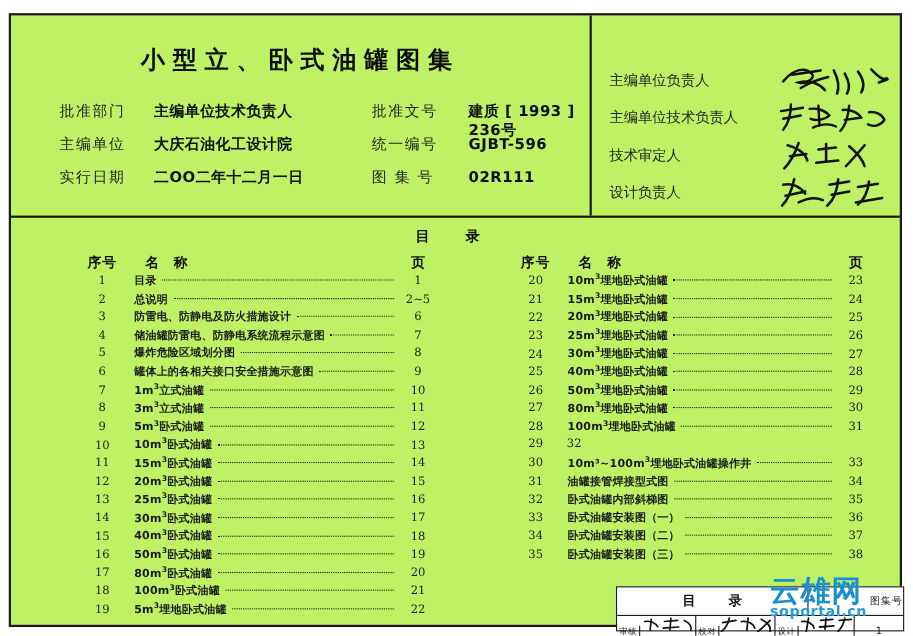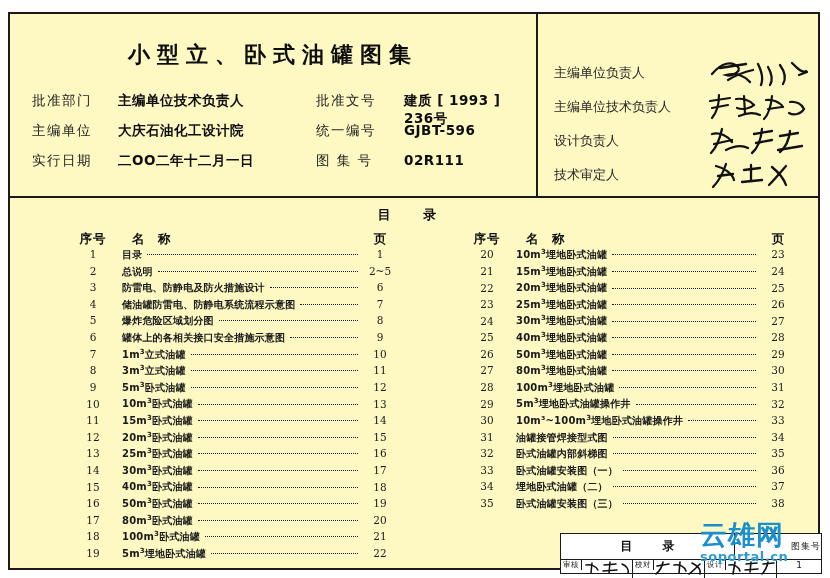--- a/index.html
+++ b/index.html
@@ -18,21 +18,21 @@
 
   
   .page {
     position: absolute;
     left: 8px;
     top: 12px;
     width: 812px;
     height: 558px;
     border: 2px solid #1a1a1a;
     box-sizing: border-box;
-    background: #fef9c3;
+    background: #bef264;
   }
 
   
   .header-band {
     position: absolute;
     left: 0;
     top: 0;
     right: 0;
     height: 184px;
     border-bottom: 2px solid #1a1a1a;
@@ -58,21 +58,21 @@
     font-size: 22px;
     font-weight: bold;
     letter-spacing: 7px;
     margin-top: 26px;
     color: #0d0d0d;
     font-family: "DejaVu Serif", "Liberation Serif", serif;
   }
 
   .meta-grid {
     position: absolute;
-    left: 22px;
+    left: 44px;
     top: 78px;
     right: 12px;
   }
   .meta-row {
     display: flex;
     align-items: baseline;
     height: 30px;
   }
   .meta-label {
     width: 86px;
@@ -279,21 +279,21 @@
     display: flex;
     align-items: center;
     justify-content: flex-end;
     font-size: 9px;
     letter-spacing: 1px;
     color: #1a1a1a;
   }
   .tb-bottom {
     flex: 1 1 auto;
     display: flex;
-    align-items: flex-start;
+    align-items: flex-end;
   }
   .tb-cell-label {
     flex: 0 0 auto;
     display: flex;
     align-items: center;
     justify-content: center;
     font-size: 7.5px;
     padding: 0 2px;
     border-right: 1px solid #1a1a1a;
     letter-spacing: 0.5px;
@@ -321,21 +321,21 @@
     width: 128px;
     height: 48px;
     pointer-events: none;
   }
   .wm-main {
     font-size: 27px;
     font-weight: bold;
     color: #1a8fd0;
     letter-spacing: 1px;
     line-height: 30px;
-    font-family: Liberation Mono, monospace;
+    font-family: Liberation Serif, serif;
   }
   .wm-sub {
     font-size: 13px;
     font-weight: bold;
     color: #2b9bd4;
     letter-spacing: 0.5px;
     margin-top: -3px;
     font-family: "DejaVu Sans", "Liberation Sans", sans-serif;
   }
 </style>
@@ -406,57 +406,57 @@
                 <path d="M60 8 C66 7, 74 10, 77 15"></path>
                 <path d="M66 4 C65 14, 63 22, 58 27"></path>
                 <path d="M62 17 L76 15"></path>
                 <path d="M84 10 C90 9, 96 12, 98 17 C95 22, 88 24, 83 21"></path>
               </g>
             </svg>
           </span>
         </div>
 
         <div class="role-row">
+          <span class="role-label">技术审定人</span>
+          <span class="sig">
+            <svg width="108" height="30" viewBox="0 0 108 30">
+              <g fill="none" stroke="#111" stroke-width="2.3" stroke-linecap="round">
+                <path d="M10 6 C18 8, 26 13, 28 20"></path>
+                <path d="M20 4 C17 13, 13 21, 7 27"></path>
+                <path d="M12 16 L27 14"></path>
+                <path d="M38 10 L54 8"></path>
+                <path d="M45 5 L45 21"></path>
+                <path d="M36 22 L56 20"></path>
+                <path d="M66 7 C72 12, 78 19, 80 25"></path>
+                <path d="M80 6 C74 13, 68 20, 63 25"></path>
+              </g>
+            </svg>
+          </span>
+        </div>
+
+        <div class="role-row">
           <span class="role-label">设计负责人</span>
           <span class="sig">
             <svg width="108" height="30" viewBox="0 0 108 30">
               <g fill="none" stroke="#111" stroke-width="2.3" stroke-linecap="round">
                 <path d="M6 8 C14 6, 22 10, 26 16"></path>
                 <path d="M16 3 C14 12, 11 21, 5 27"></path>
                 <path d="M8 18 L26 14"></path>
                 <path d="M20 24 C28 20, 36 19, 42 22"></path>
                 <path d="M48 8 L66 5"></path>
                 <path d="M56 3 C55 13, 52 22, 46 27"></path>
                 <path d="M50 17 L66 14"></path>
                 <path d="M74 10 L92 7"></path>
                 <path d="M84 5 C83 14, 80 21, 74 26"></path>
                 <path d="M72 24 L96 20"></path>
               </g>
             </svg>
           </span>
         </div>
 
-        <div class="role-row">
-          <span class="role-label">技术审定人</span>
-          <span class="sig">
-            <svg width="108" height="30" viewBox="0 0 108 30">
-              <g fill="none" stroke="#111" stroke-width="2.3" stroke-linecap="round">
-                <path d="M10 6 C18 8, 26 13, 28 20"></path>
-                <path d="M20 4 C17 13, 13 21, 7 27"></path>
-                <path d="M12 16 L27 14"></path>
-                <path d="M38 10 L54 8"></path>
-                <path d="M45 5 L45 21"></path>
-                <path d="M36 22 L56 20"></path>
-                <path d="M66 7 C72 12, 78 19, 80 25"></path>
-                <path d="M80 6 C74 13, 68 20, 63 25"></path>
-              </g>
-            </svg>
-          </span>
-        </div>
-
       </div>
     </div>
   </div>
 
   <div class="toc">
     <div class="toc-heading">目 录</div>
 
     <div class="toc-cols">
 
       <div class="toc-col left">
@@ -695,24 +695,20 @@
             <div class="toc-row">
               <span class="num">28</span>
               <span class="title-cell">
                 <span class="title-txt">100m<sup>3</sup>埋地卧式油罐</span>
                 <span class="dots"></span>
               </span>
               <span class="pg">31</span>
             </div>
             <div class="toc-row">
               <span class="num">29</span>
-              <span class="title-cell">
-                <span class="title-txt">5m<sup>3</sup>埋地卧式油罐操作井</span>
-                <span class="dots"></span>
-              </span>
               <span class="pg">32</span>
             </div>
             <div class="toc-row">
               <span class="num">30</span>
               <span class="title-cell">
                 <span class="title-txt">10m³~100m<sup>3</sup>埋地卧式油罐操作井</span>
                 <span class="dots"></span>
               </span>
               <span class="pg">33</span>
             </div>
@@ -736,21 +732,21 @@
               <span class="num">33</span>
               <span class="title-cell">
                 <span class="title-txt">卧式油罐安装图（一）</span>
                 <span class="dots"></span>
               </span>
               <span class="pg">36</span>
             </div>
             <div class="toc-row">
               <span class="num">34</span>
               <span class="title-cell">
-                <span class="title-txt">埋地卧式油罐（二）</span>
+                <span class="title-txt">卧式油罐安装图（二）</span>
                 <span class="dots"></span>
               </span>
               <span class="pg">37</span>
             </div>
             <div class="toc-row">
               <span class="num">35</span>
               <span class="title-cell">
                 <span class="title-txt">卧式油罐安装图（三）</span>
                 <span class="dots"></span>
               </span>

